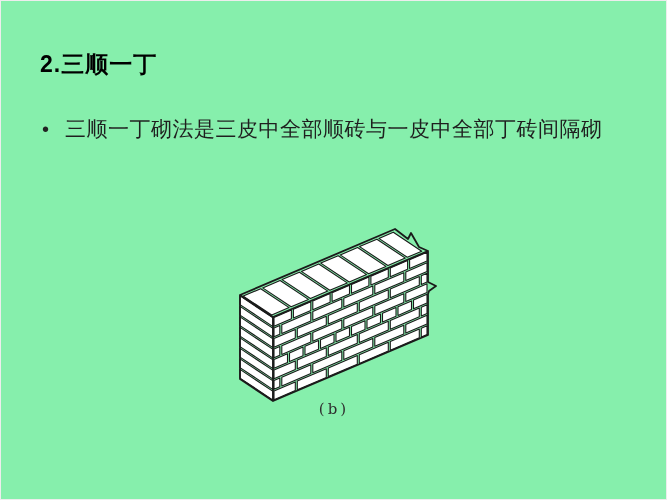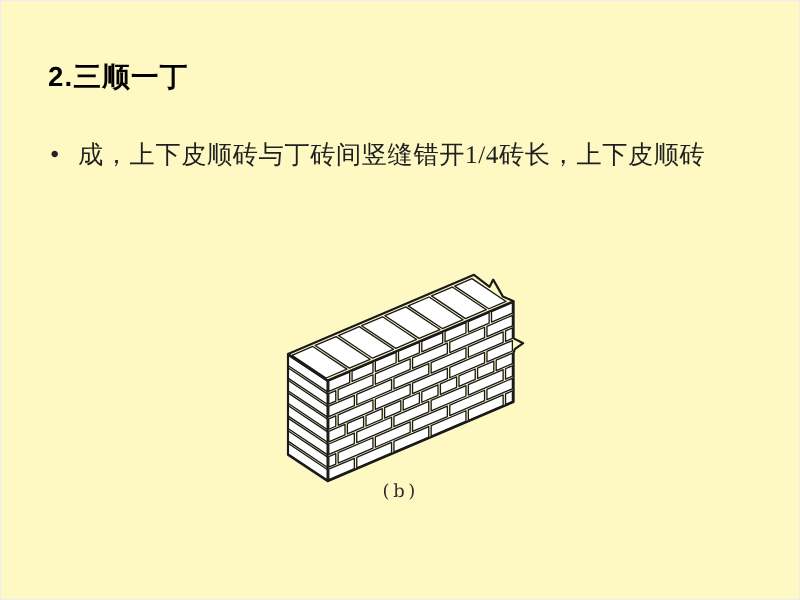--- a/index.html
+++ b/index.html
@@ -4,21 +4,21 @@
 <style>
   html, body { margin: 0; padding: 0; background: #ffffff; }
   body {
     width: 667px; height: 500px;
     font-family: "Liberation Sans", sans-serif;
     overflow: hidden;
   }
   .slide {
     position: relative;
     width: 665px; height: 498px;
-    background: #fef9c3;
+    background: #86efac;
     border: 1px solid #ededed;
     box-sizing: content-box;
   }
   .slide-title {
     position: absolute;
     left: 39px; top: 48px;
     font-size: 23px;
     font-weight: bold;
     color: #000000;
     letter-spacing: 1px;
@@ -65,21 +65,21 @@
 </head>
 <body>
 
 <div class="slide">
 
   <div class="slide-title">2.三顺一丁</div>
 
   <div class="bullet-row">
     <span class="bullet-marker">•</span>
     <div class="body-text">
-      <div class="body-line">成，上下皮顺砖与丁砖间竖缝错开1/4砖长，上下皮顺砖</div>
+      <div class="body-line">三顺一丁砌法是三皮中全部顺砖与一皮中全部丁砖间隔砌</div>
     </div>
   </div>
 
   <svg id="wall-svg" class="wall-svg" viewBox="0 0 280 190" aria-hidden="true">
       <polygon points="70.7,89.0 88.1,81.6 59.7,62.7 42.3,70.1" fill="#ffffff" stroke="#1a1a1a" stroke-width="1.1" stroke-linejoin="round"></polygon>
       <polygon points="90.1,80.8 107.4,73.4 79.1,54.5 61.7,61.9" fill="#ffffff" stroke="#1a1a1a" stroke-width="1.1" stroke-linejoin="round"></polygon>
       <polygon points="109.4,72.5 126.8,65.1 98.4,46.2 81.1,53.6" fill="#ffffff" stroke="#1a1a1a" stroke-width="1.1" stroke-linejoin="round"></polygon>
       <polygon points="128.8,64.3 146.2,56.9 117.8,38.0 100.4,45.4" fill="#ffffff" stroke="#1a1a1a" stroke-width="1.1" stroke-linejoin="round"></polygon>
       <polygon points="148.2,56.0 165.6,48.6 137.2,29.7 119.8,37.1" fill="#ffffff" stroke="#1a1a1a" stroke-width="1.1" stroke-linejoin="round"></polygon>
       <polygon points="167.6,47.8 184.9,40.4 156.6,21.5 139.2,28.9" fill="#ffffff" stroke="#1a1a1a" stroke-width="1.1" stroke-linejoin="round"></polygon>

